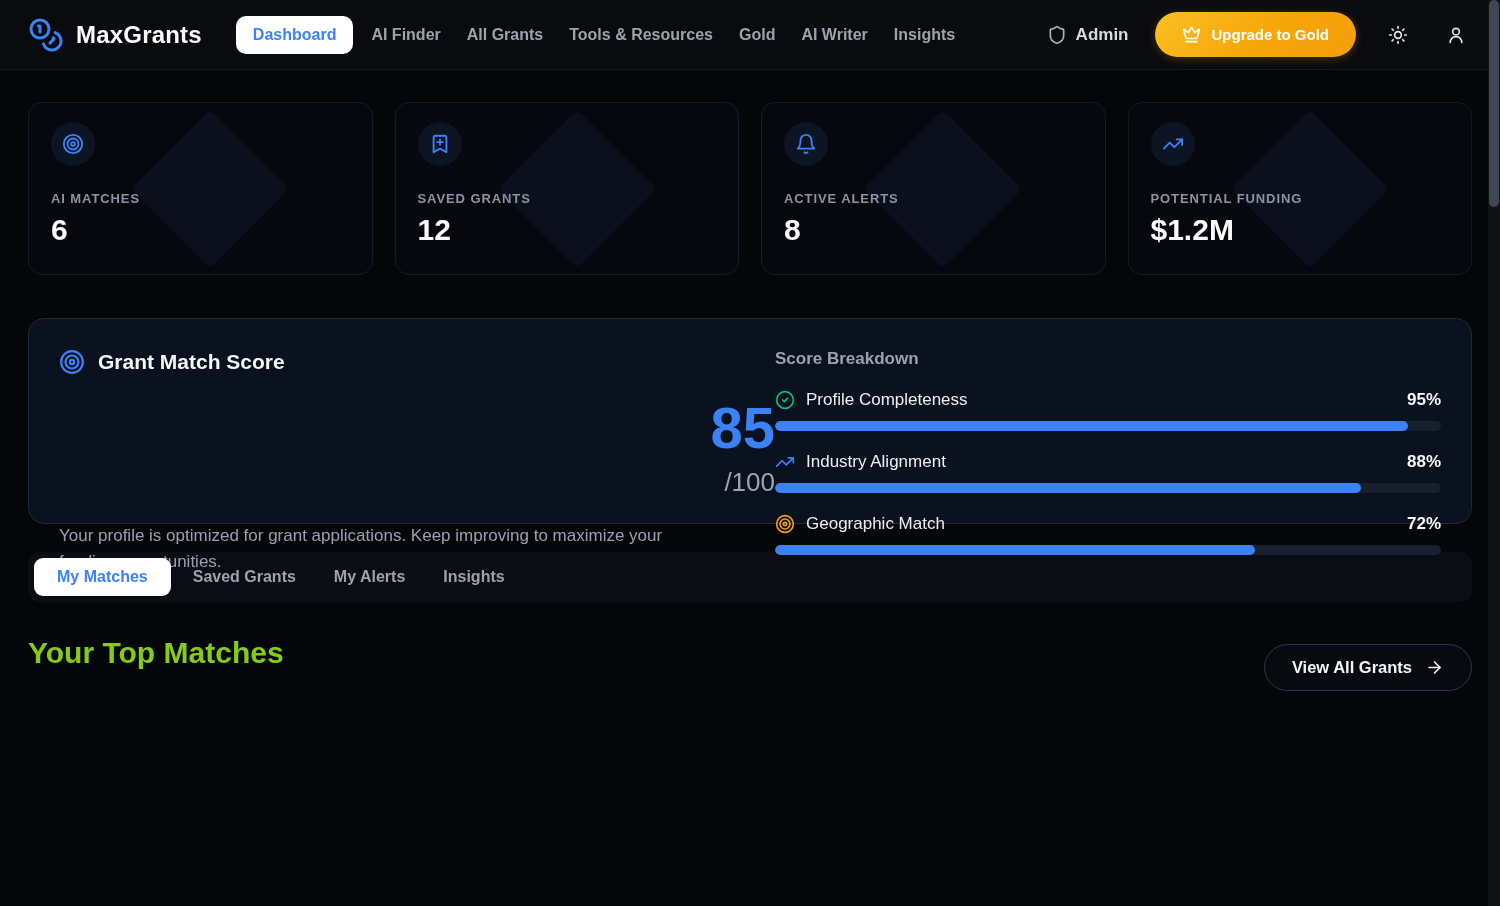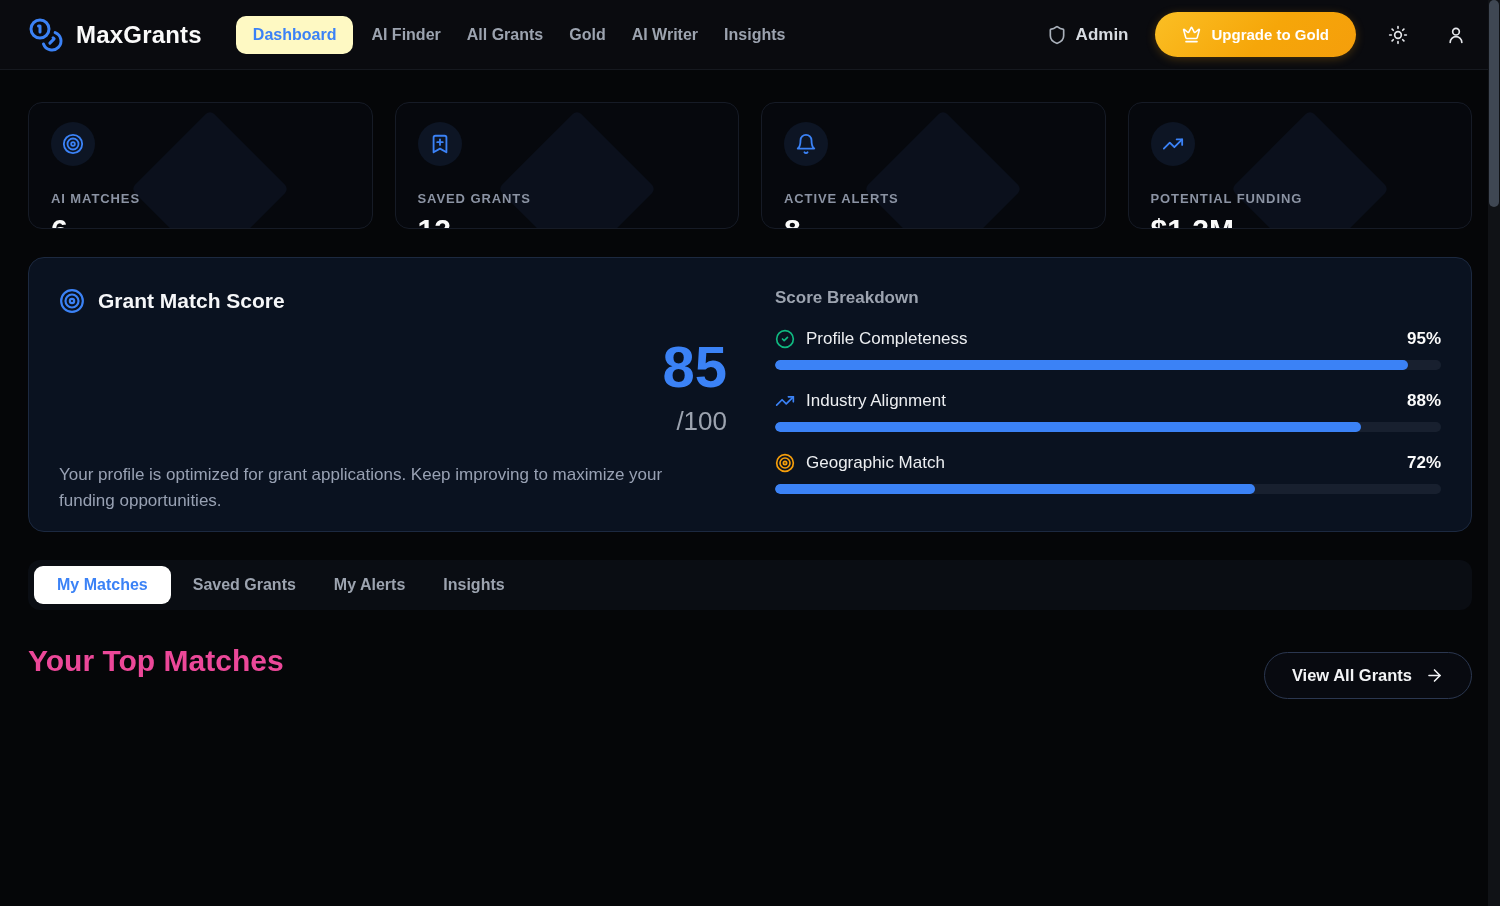--- a/index.html
+++ b/index.html
@@ -17,21 +17,21 @@
     display:flex; align-items:center; padding:0 28px;
   }
   .brand { display:flex; align-items:center; gap:12px; margin-right:34px; cursor:pointer; }
   .brand .logo-ic { color:#3b82f6; width:36px; height:36px; }
   .brand-name { font-size:24px; font-weight:800; letter-spacing:.2px; color:#fafafa; }
   .nav-links { display:flex; align-items:center; gap:10px; }
   .nav-link {
     font-size:16px; font-weight:600; color:#9ca3af; text-decoration:none;
     padding:10px 8px; border-radius:10px; white-space:nowrap; cursor:pointer;
   }
-  .nav-link.active { background:#fef9c3; color:#3b82f6; padding:10px 17px; }
+  .nav-link.active { background:#ffffff; color:#3b82f6; padding:10px 17px; }
   .nav-right { margin-left:auto; display:flex; align-items:center; gap:26px; }
   .admin-link { display:flex; align-items:center; gap:9px; color:#d7dbe1; font-size:17px; font-weight:600; cursor:pointer; }
   .admin-link .ic { width:20px; height:20px; color:#aab1bb; }
   .upgrade-btn {
     display:flex; align-items:center; gap:11px; height:45px; padding:0 27px;
     border:none; border-radius:23px; cursor:pointer;
     background:linear-gradient(135deg,#fbbf24 0%,#f6a609 55%,#f59e0b 100%);
     color:#ffffff; font-size:15px; font-weight:700;
     font-family:"Liberation Sans", sans-serif;
     box-shadow:0 2px 10px rgba(245,158,11,.25);
@@ -41,43 +41,43 @@
   .icon-btn .ic { width:20px; height:20px; }
 
   
   .main { padding:0 28px; }
   .welcome-title { margin-top:62px; font-size:38px; font-weight:800; line-height:1.15; color:#fafafa; }
   .welcome-sub { margin-top:13px; font-size:18px; color:#9ca3af; }
 
   
   .stats { margin-top:32px; display:grid; grid-template-columns:repeat(4,1fr); gap:22px; }
   .stat-card {
-    position:relative; height:127px; border-radius:14px; overflow:hidden;
+    position:relative; height:173px; border-radius:14px; overflow:hidden;
     background:#06080d; border:1px solid #161b26; padding:19px 22px;
   }
   .stat-card .diamond {
     position:absolute; left:125px; top:30px; width:112px; height:112px;
     background:#0b101c; transform:rotate(45deg); border-radius:6px;
   }
   .stat-ic-wrap {
     width:44px; height:44px; border-radius:50%; background:#0d1524;
     display:flex; align-items:center; justify-content:center; position:relative;
   }
   .stat-ic-wrap .ic { width:22px; height:22px; color:#3b82f6; }
   .stat-label {
     margin-top:25px; font-size:13px; font-weight:700; letter-spacing:.07em;
     color:#8b93a3; position:relative;
   }
   .stat-value { margin-top:7px; font-size:30px; font-weight:800; color:#fafafa; position:relative; }
 
   
   .score-card {
-    margin-top:28px; border-radius:16px; background:#0a1220;
-    border:1px solid #1c2940; padding:30px; height:275px;
-    display:flex; gap:48px;
+    margin-top:43px; border-radius:16px; background:#0a1220;
+    border:1px solid #1c2940; padding:30px; height:206px;
+    display:flex; 
   }
   .score-left { flex:1; min-width:0; }
   .score-head { display:flex; align-items:center; gap:13px; }
   .score-head .ic { width:26px; height:26px; color:#3b82f6; }
   .score-title { font-size:21px; font-weight:700; color:#f5f6f8; }
   .score-number-row { margin-top:24px; display:flex; align-items:flex-end; gap:10px;flex-direction:column; }
   .score-number { font-size:58px; font-weight:800; color:#3b82f6; line-height:1; }
   .score-denominator { font-size:26px; color:#9ca3af; }
   .score-desc { margin-top:25px; font-size:17px; color:#98a1b3; line-height:1.5; max-width:650px; }
   .score-right { width:666px; flex:none; }
@@ -98,21 +98,21 @@
   }
   .tab {
     border:none; background:none; cursor:pointer; white-space:nowrap;
     font-family:"Liberation Sans", sans-serif;
     font-size:16px; font-weight:600; color:#9ca3af; padding:10px 16px; border-radius:9px;
   }
   .tab.active { background:#ffffff; color:#3b82f6; padding:10px 23px; }
 
   
   .section-head { margin-top:34px; display:flex; align-items:flex-start; justify-content:space-between; }
-  .section-title { font-size:30px; font-weight:800; color:#ec4899; line-height:1.15; }
+  .section-title { font-size:30px; font-weight:800; color:#84cc16; line-height:1.15; }
   .section-sub { margin-top:9px; font-size:18px; color:#9ca3af; }
   .view-all-btn {
     margin-top:8px; display:flex; align-items:center; gap:13px; height:47px; padding:0 27px;
     background:rgba(10,14,21,.6); border:1px solid #2b3750; border-radius:25px;
     color:#f3f4f6; font-size:16.5px; font-weight:700; cursor:pointer;
     font-family:"Liberation Sans", sans-serif;
   }
   .view-all-btn .ic { width:19px; height:19px; }
 
   
@@ -132,20 +132,21 @@
           <path d="m16.71 13.88.7.71-2.82 2.82"></path>
         </svg>
     </span>
     <span class="brand-name">MaxGrants</span>
   </div>
 
   <div class="nav-links">
     <a class="nav-link active">Dashboard</a>
     <a class="nav-link">AI Finder</a>
     <a class="nav-link">All Grants</a>
+    <a class="nav-link">Tools &amp; Resources</a>
     <a class="nav-link">Gold</a>
     <a class="nav-link">AI Writer</a>
     <a class="nav-link">Insights</a>
   </div>
 
   <div class="nav-right">
     <a class="admin-link">
       <span class="ic">
         <svg viewBox="0 0 24 24" width="20" height="20" fill="none" stroke="currentColor" stroke-width="2" stroke-linecap="round" stroke-linejoin="round">
             <path d="M20 13c0 5-3.5 7.5-7.66 8.95a1 1 0 0 1-.67-.01C7.5 20.5 4 18 4 13V6a1 1 0 0 1 1-1c2 0 4.5-1.2 6.24-2.72a1.17 1.17 0 0 1 1.52 0C14.51 3.81 17 5 19 5a1 1 0 0 1 1 1z"></path>

